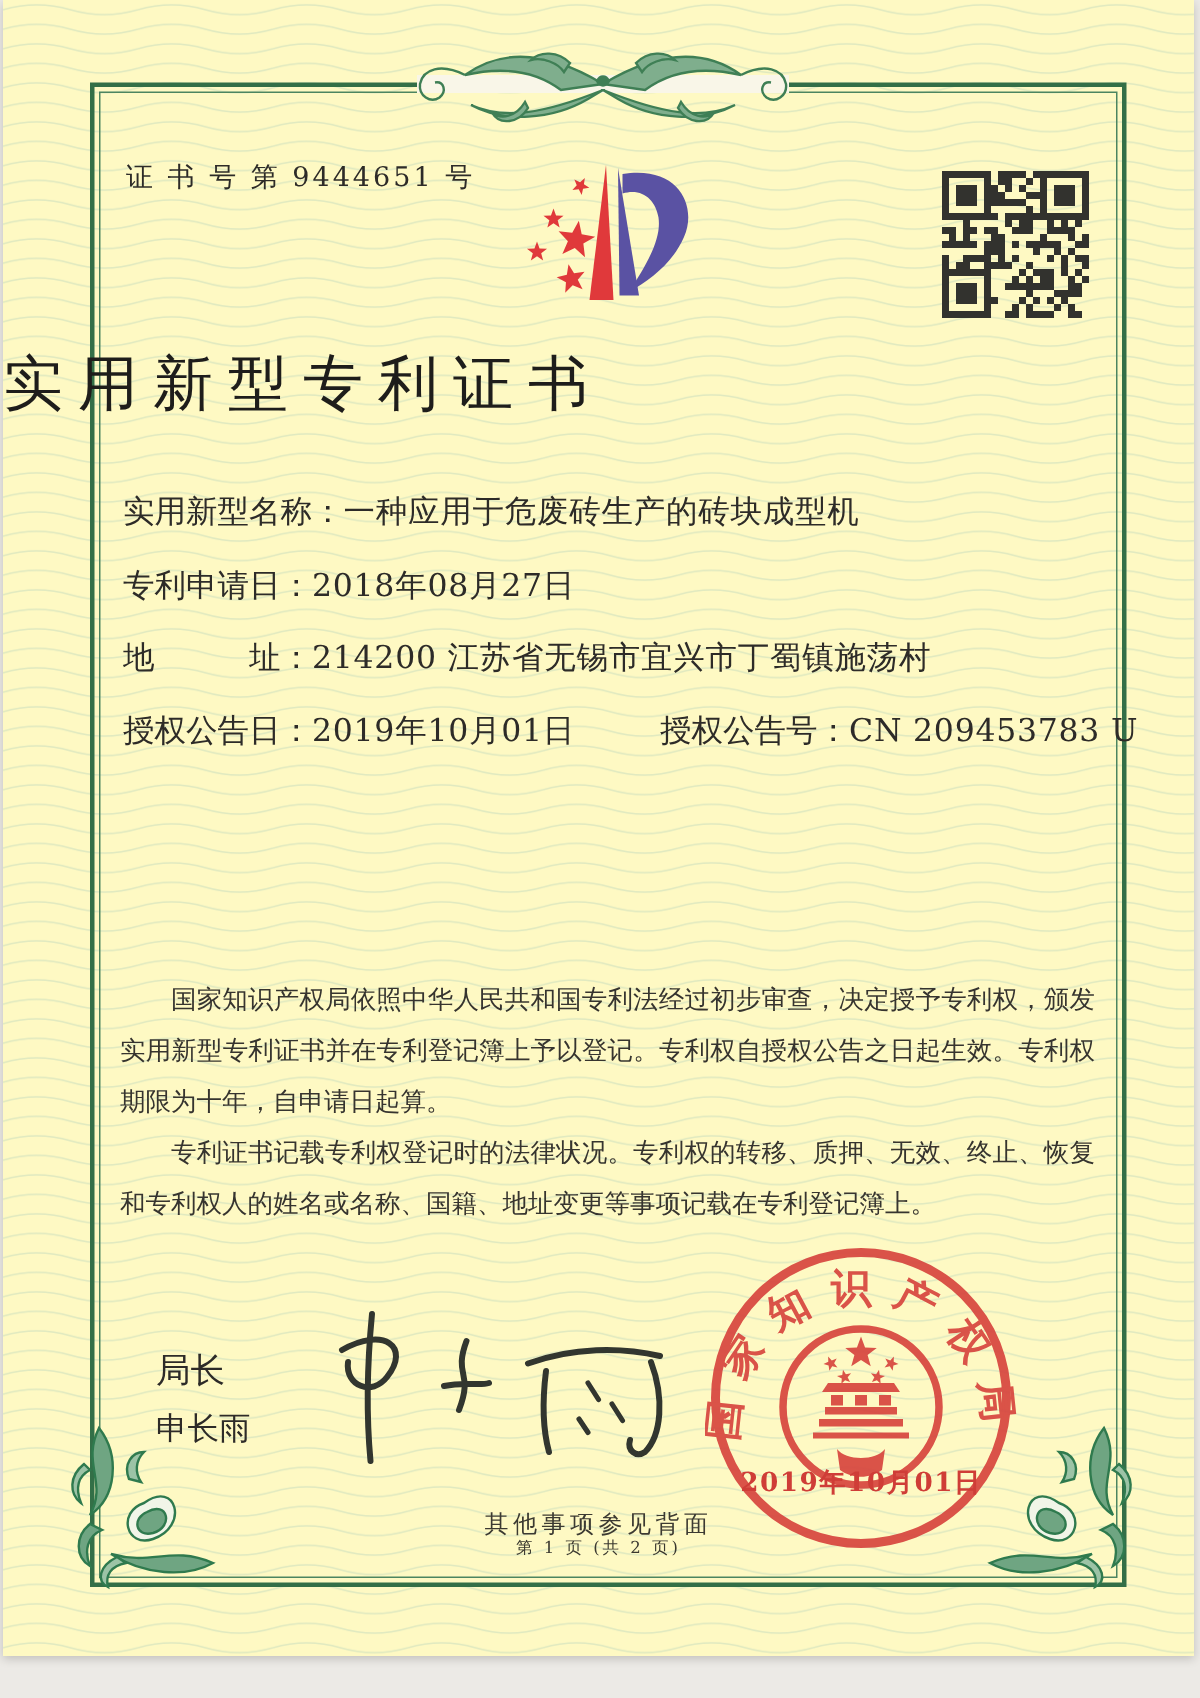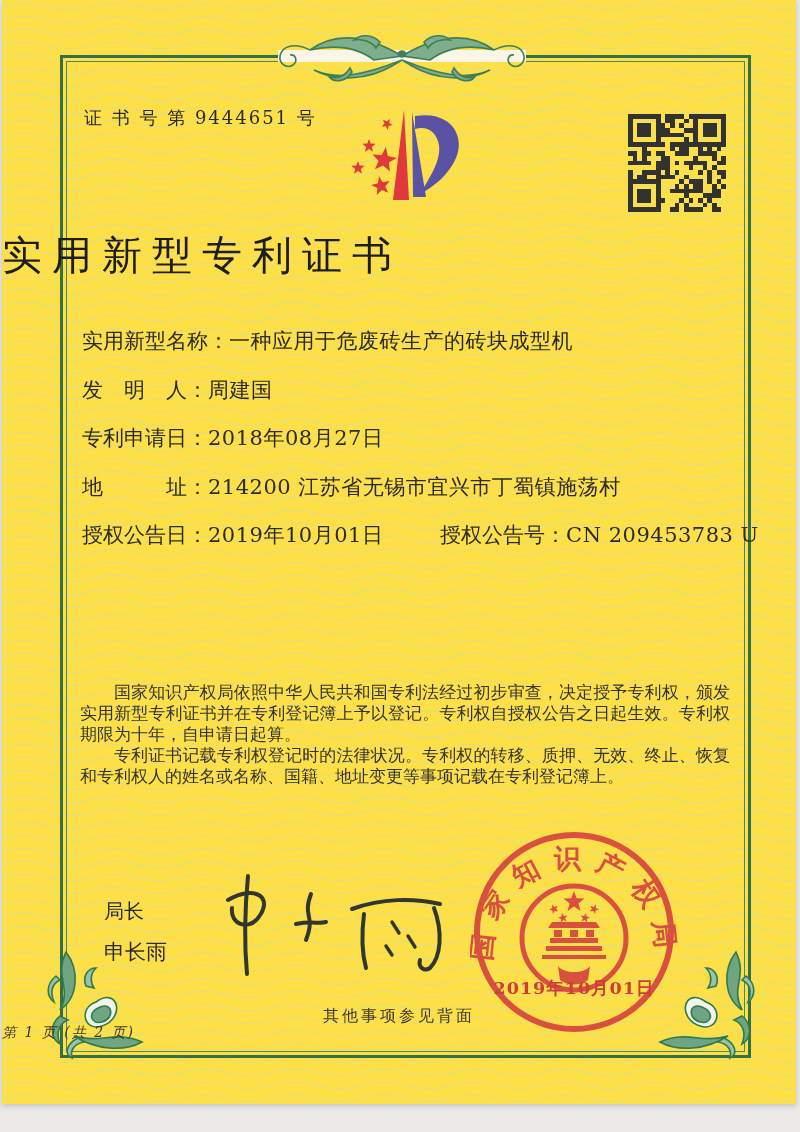--- a/index.html
+++ b/index.html
@@ -4,21 +4,21 @@
 <style>
   html,body{margin:0;padding:0;}
   body{
     width:800px;height:1132px;position:relative;
     background:#eceae6;
     font-family:"DejaVu Serif","Liberation Serif",serif;
     overflow:hidden;
   }
   .paper{
     position:absolute;left:2px;top:0;width:794px;height:1104px;
-    background:#fde047;
+    background:#fef9c3;
     box-shadow:0 2px 6px rgba(0,0,0,.18);
   }
   .guilloche{position:absolute;left:0;top:0;width:100%;height:100%;pointer-events:none;}
   .frame{
     position:absolute;left:58px;top:55px;width:685px;height:997px;
     border:3px solid #336f47;
   }
   .frame::after{
     content:"";position:absolute;inset:3px;border:1px solid #4c8560;
   }
@@ -32,35 +32,35 @@
     position:absolute;left:0;right:0;top:228px;margin:0;
     text-align:left;font-size:40px;font-weight:normal;
     letter-spacing:10px;color:#1e1d1b;
   }
   .fields{position:absolute;left:80px;top:330px;width:650px;font-size:21px;color:#2d2b28;}
   .field-row{margin-bottom:26.5px;line-height:22px;white-space:nowrap;}
   .field-row .lab{display:inline-block;min-width:122px;}
   .field-row .val{letter-spacing:.5px;}
   .dual .second{margin-left:50px;}
   .paras{
-    position:absolute;left:78px;top:682px;width:650px;
-    font-size:17px;line-height:21px;color:#36342f;text-align:justify;
+    position:absolute;left:78px;top:650px;width:650px;
+    font-size:17px;line-height:34px;color:#36342f;text-align:justify;
   }
   .paras p{margin:0;text-indent:2em;}
-  .sig-title{position:absolute;left:102px;top:898px;font-size:20px;color:#2d2b28;font-family:"DejaVu Sans","Liberation Sans",sans-serif;}
+  .sig-title{position:absolute;left:102px;top:898px;font-size:23px;color:#2d2b28;font-family:"DejaVu Sans","Liberation Sans",sans-serif;}
   .sig-name{position:absolute;left:102px;top:938px;font-size:21px;color:#2d2b28;font-family:"DejaVu Sans","Liberation Sans",sans-serif;}
   .signature{position:absolute;left:212px;top:862px;width:235px;height:120px;}
   .seal{position:absolute;left:468px;top:828px;width:208px;height:208px;opacity:.92;}
   .seal-date{
     position:absolute;left:470px;top:976px;width:204px;text-align:center;
     font-size:17.5px;color:#cf3d37;letter-spacing:1px;font-weight:bold;
   }
   .page-info{
-    position:absolute;left:0;right:0;top:1024px;text-align:left;
-    font-size:14px;color:#3a382f;letter-spacing:2px;font-style:italic;
+    position:absolute;left:0;right:0;top:1024px;text-align:center;
+    font-size:11px;color:#3a382f;letter-spacing:2px;
   }
   .back-note{
     position:absolute;left:0;right:0;top:1006px;text-align:center;
     font-size:16px;color:#3c3a32;letter-spacing:3px;
   }
   .ornament{position:absolute;pointer-events:none;}
   .orn-top{left:238px;top:20px;width:324px;height:74px;}
   .orn-bl{left:36px;top:946px;width:116px;height:116px;}
   .orn-br{left:646px;top:946px;width:116px;height:116px;transform:scaleX(-1);}
 </style>
@@ -383,23 +383,20 @@
       </g>
   </svg>
 
   <h1 class="title">实用新型专利证书</h1>
 
   <div class="fields">
     <div class="field-row">
       <span class="lab">实用新型名称：</span><span class="val">一种应用于危废砖生产的砖块成型机</span>
     </div>
     <div class="field-row">
-      <span class="lab">发　明　人：</span><span class="val">周建国</span>
-    </div>
-    <div class="field-row">
       <span class="lab">专利申请日：</span><span class="val">2018年08月27日</span>
     </div>
     <div class="field-row">
       <span class="lab">地　　　址：</span><span class="val">214200 江苏省无锡市宜兴市丁蜀镇施荡村</span>
     </div>
     <div class="field-row dual">
       <span><span class="lab">授权公告日：</span><span class="val">2019年10月01日</span></span>
       <span class="second"><span>授权公告号：</span><span class="val">CN 209453783 U</span></span>
     </div>
   </div>

